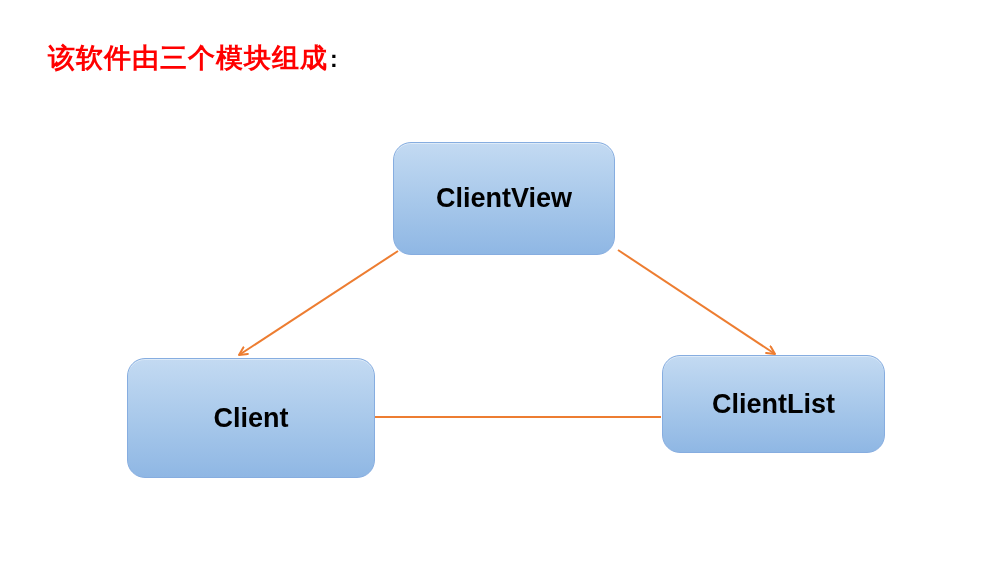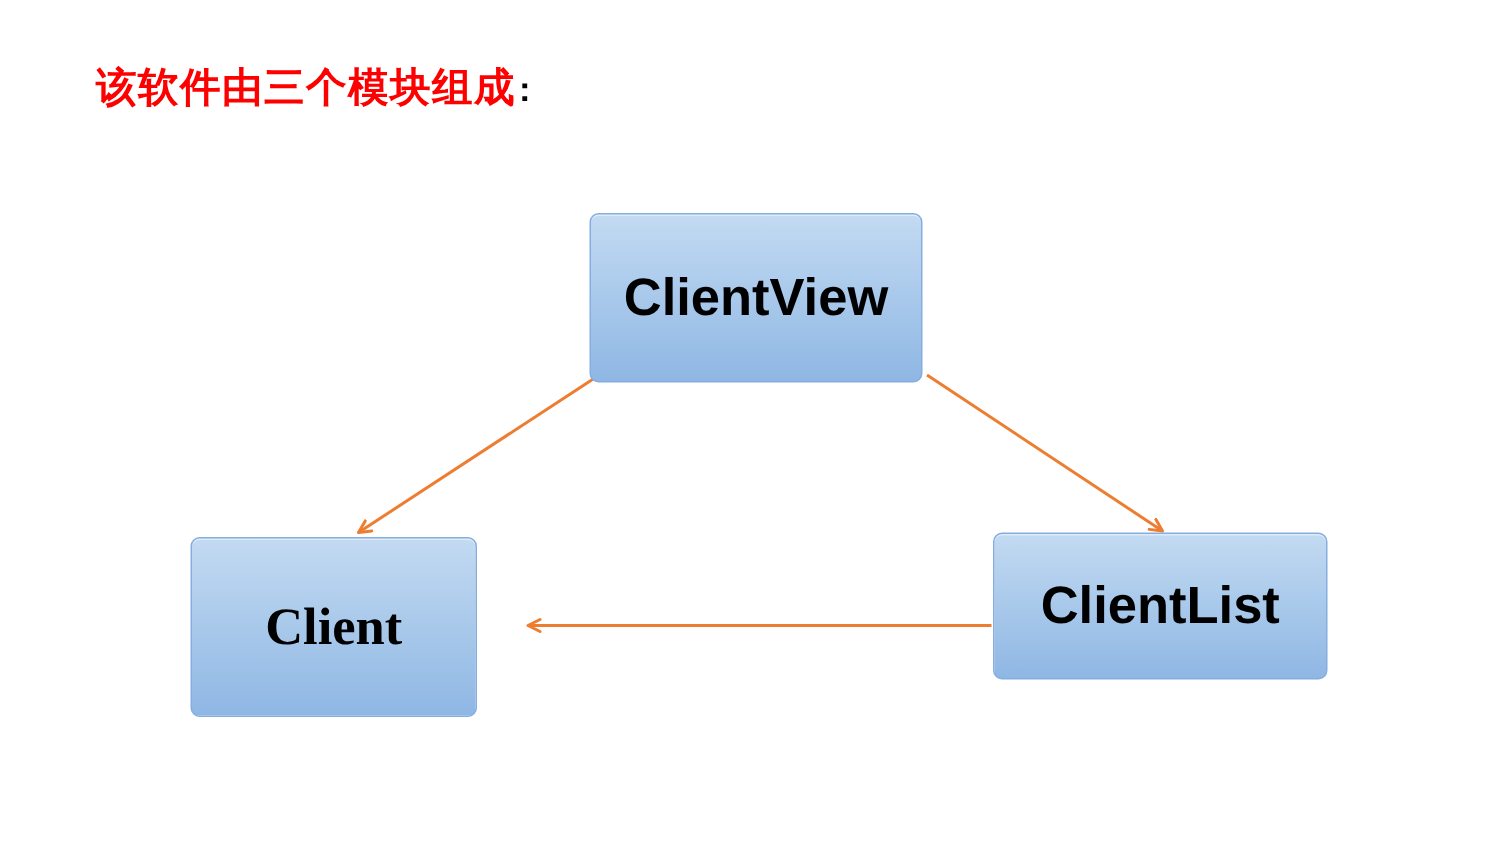--- a/index.html
+++ b/index.html
@@ -15,50 +15,50 @@
     overflow: hidden;
   }
   .canvas {
     position: absolute;
     left: 0; top: 0;
     width: 1004px;
     height: 561px;
   }
   .title {
     position: absolute;
-    left: 64px;
+    left: 48px;
     top: 40px;
     font-size: 27px;
     font-weight: bold;
     color: #ff0000;
     letter-spacing: 1px;
     white-space: nowrap;
   }
   .title .colon {
     color: #000000;
     font-size: 23px;
     font-weight: bold;
     margin-left: 2px;
   }
   .node {
     position: absolute;
-    border-radius: 6px;
+    border-radius: 18px;
     background: linear-gradient(to bottom, #c3daf2 0%, #a6c7ea 55%, #8fb7e4 100%);
     border: 1.5px solid #86ade0;
     display: flex;
     align-items: center;
     justify-content: center;
-    font-size: 35px;
+    font-size: 27px;
     font-weight: bold;
     color: #000000;
     box-shadow: inset 0 1px 0 rgba(255,255,255,0.45);
     box-sizing: border-box;
   }
   .node-clientview { left: 393px; top: 142px; width: 222px; height: 113px; }
-  .node-client     { left: 127px; top: 358px; width: 191px; height: 120px; font-family: Liberation Serif, serif; }
+  .node-client     { left: 127px; top: 358px; width: 248px; height: 120px; }
   .node-clientlist { left: 662px; top: 355px; width: 223px; height: 98px; }
   svg.arrows {
     position: absolute;
     left: 0; top: 0;
     width: 1004px;
     height: 561px;
     pointer-events: none;
   }
 </style>
 </head>

